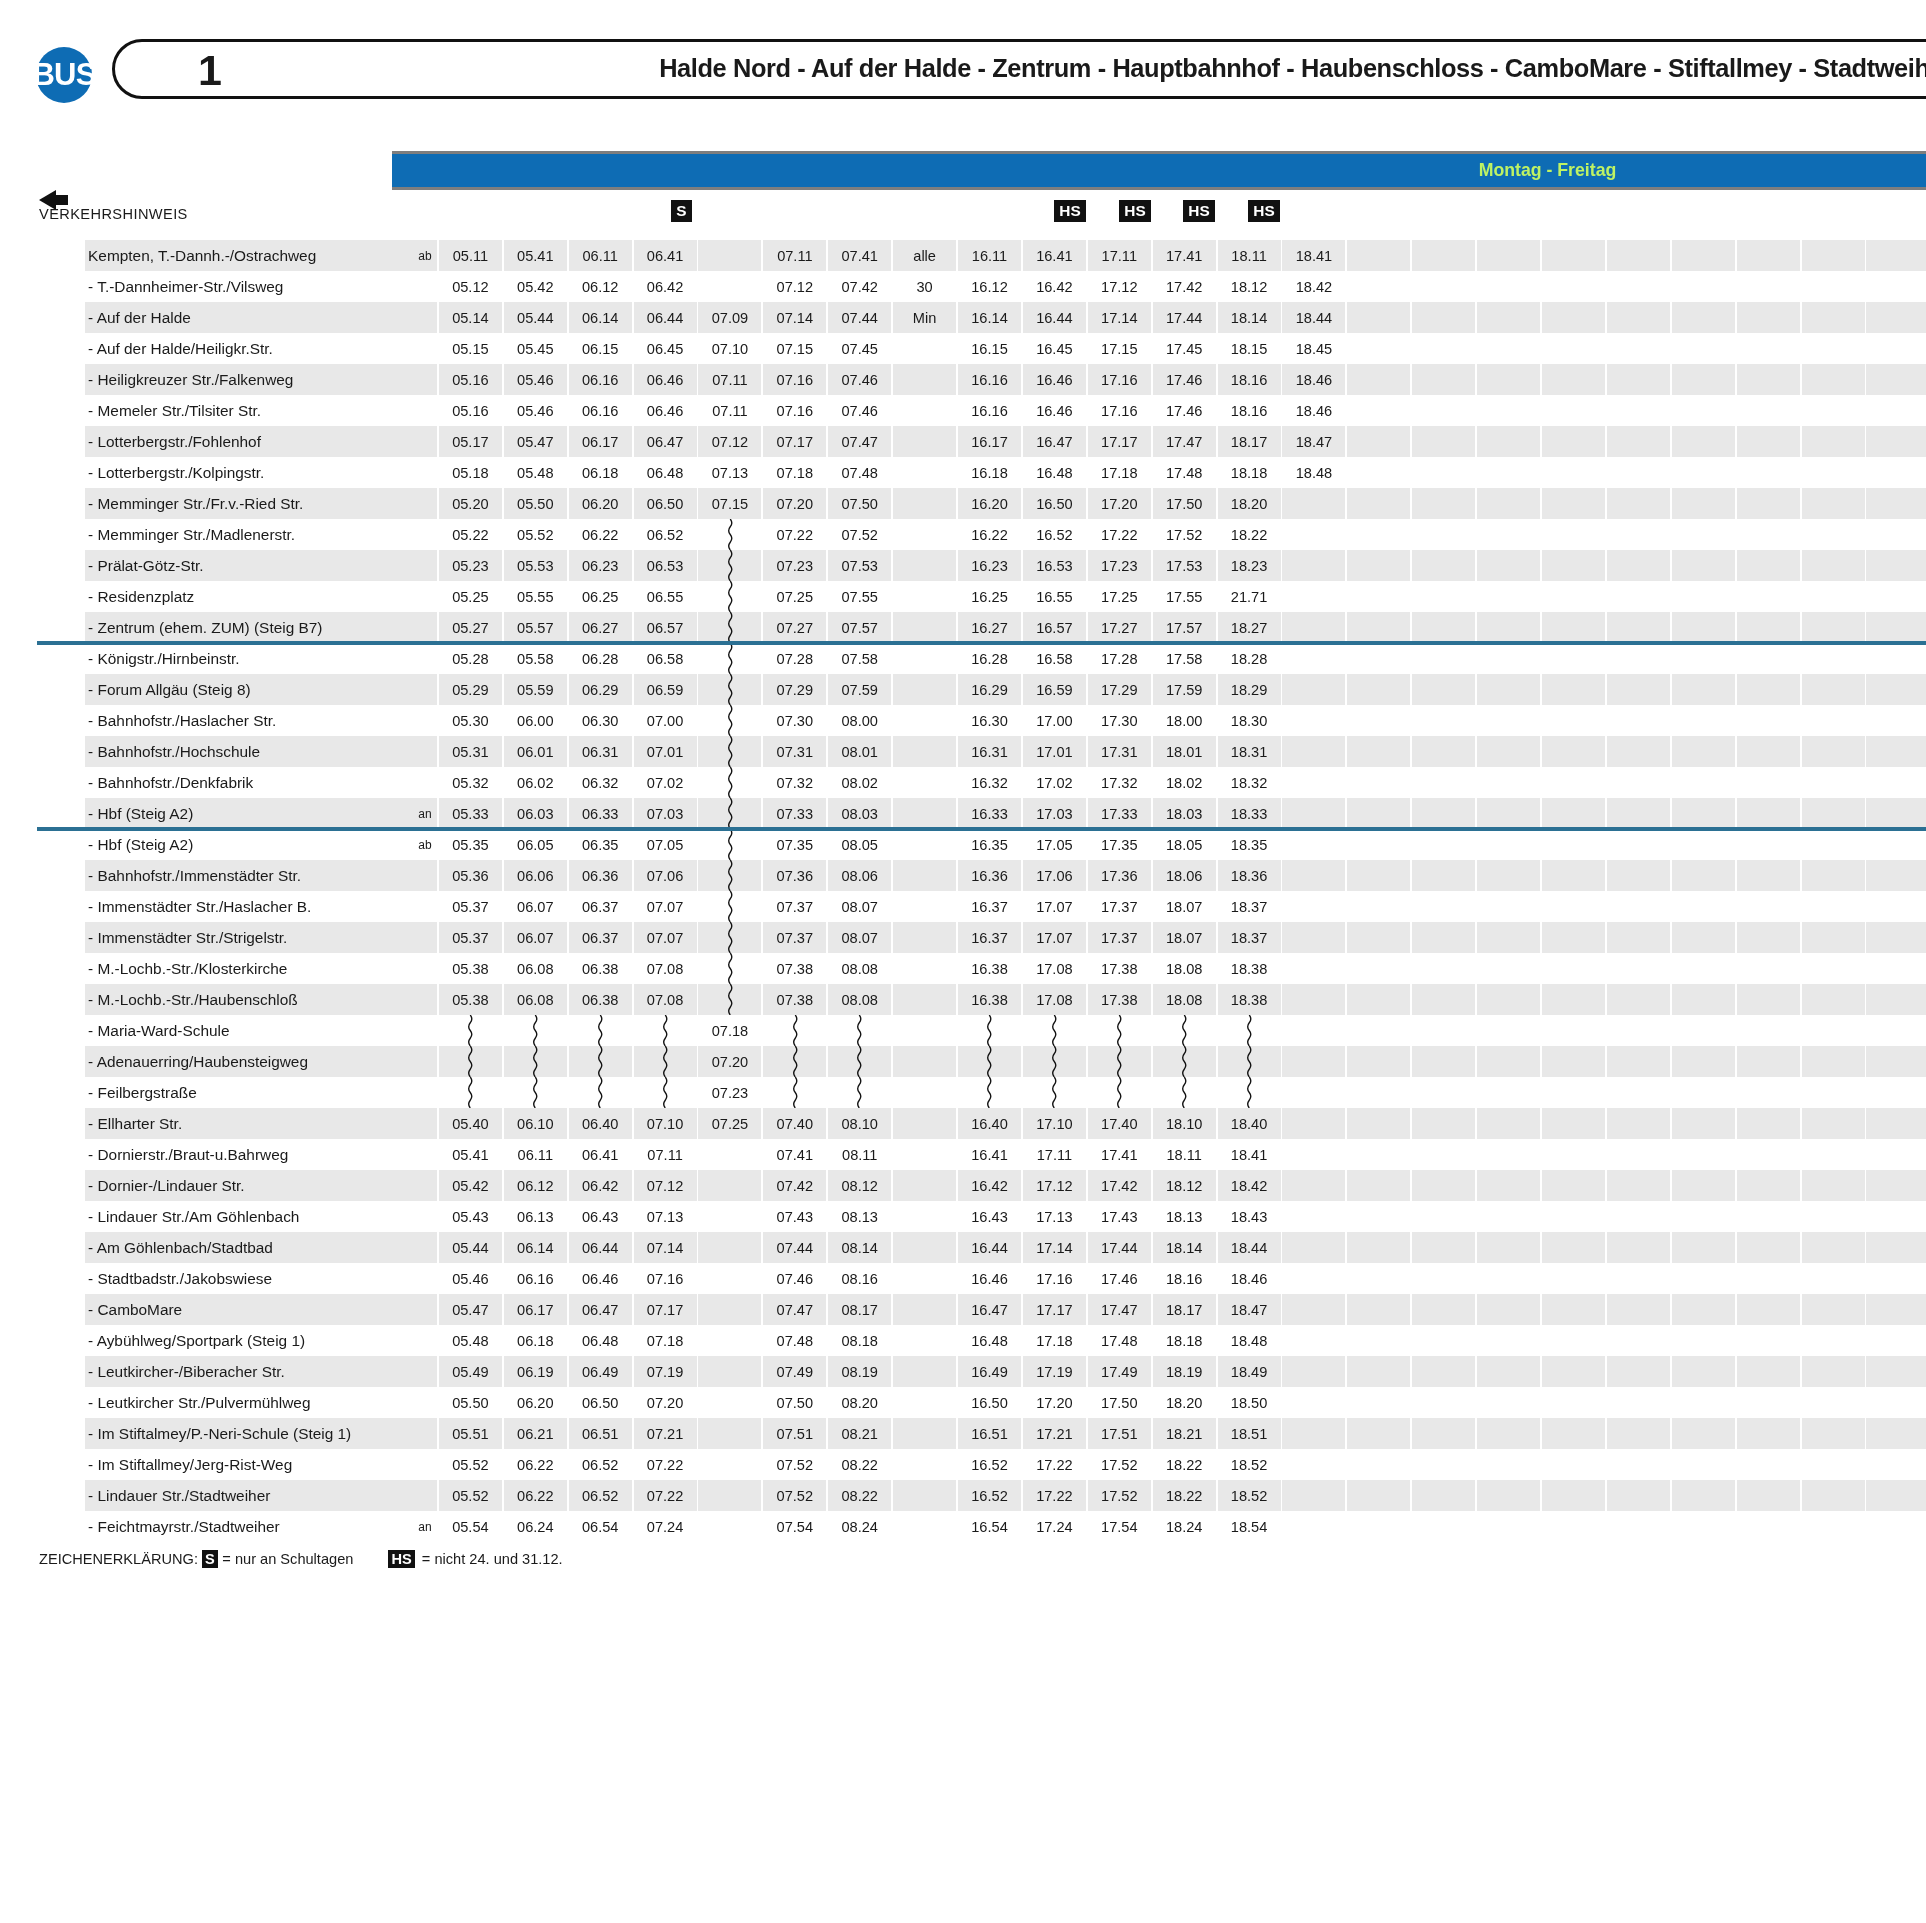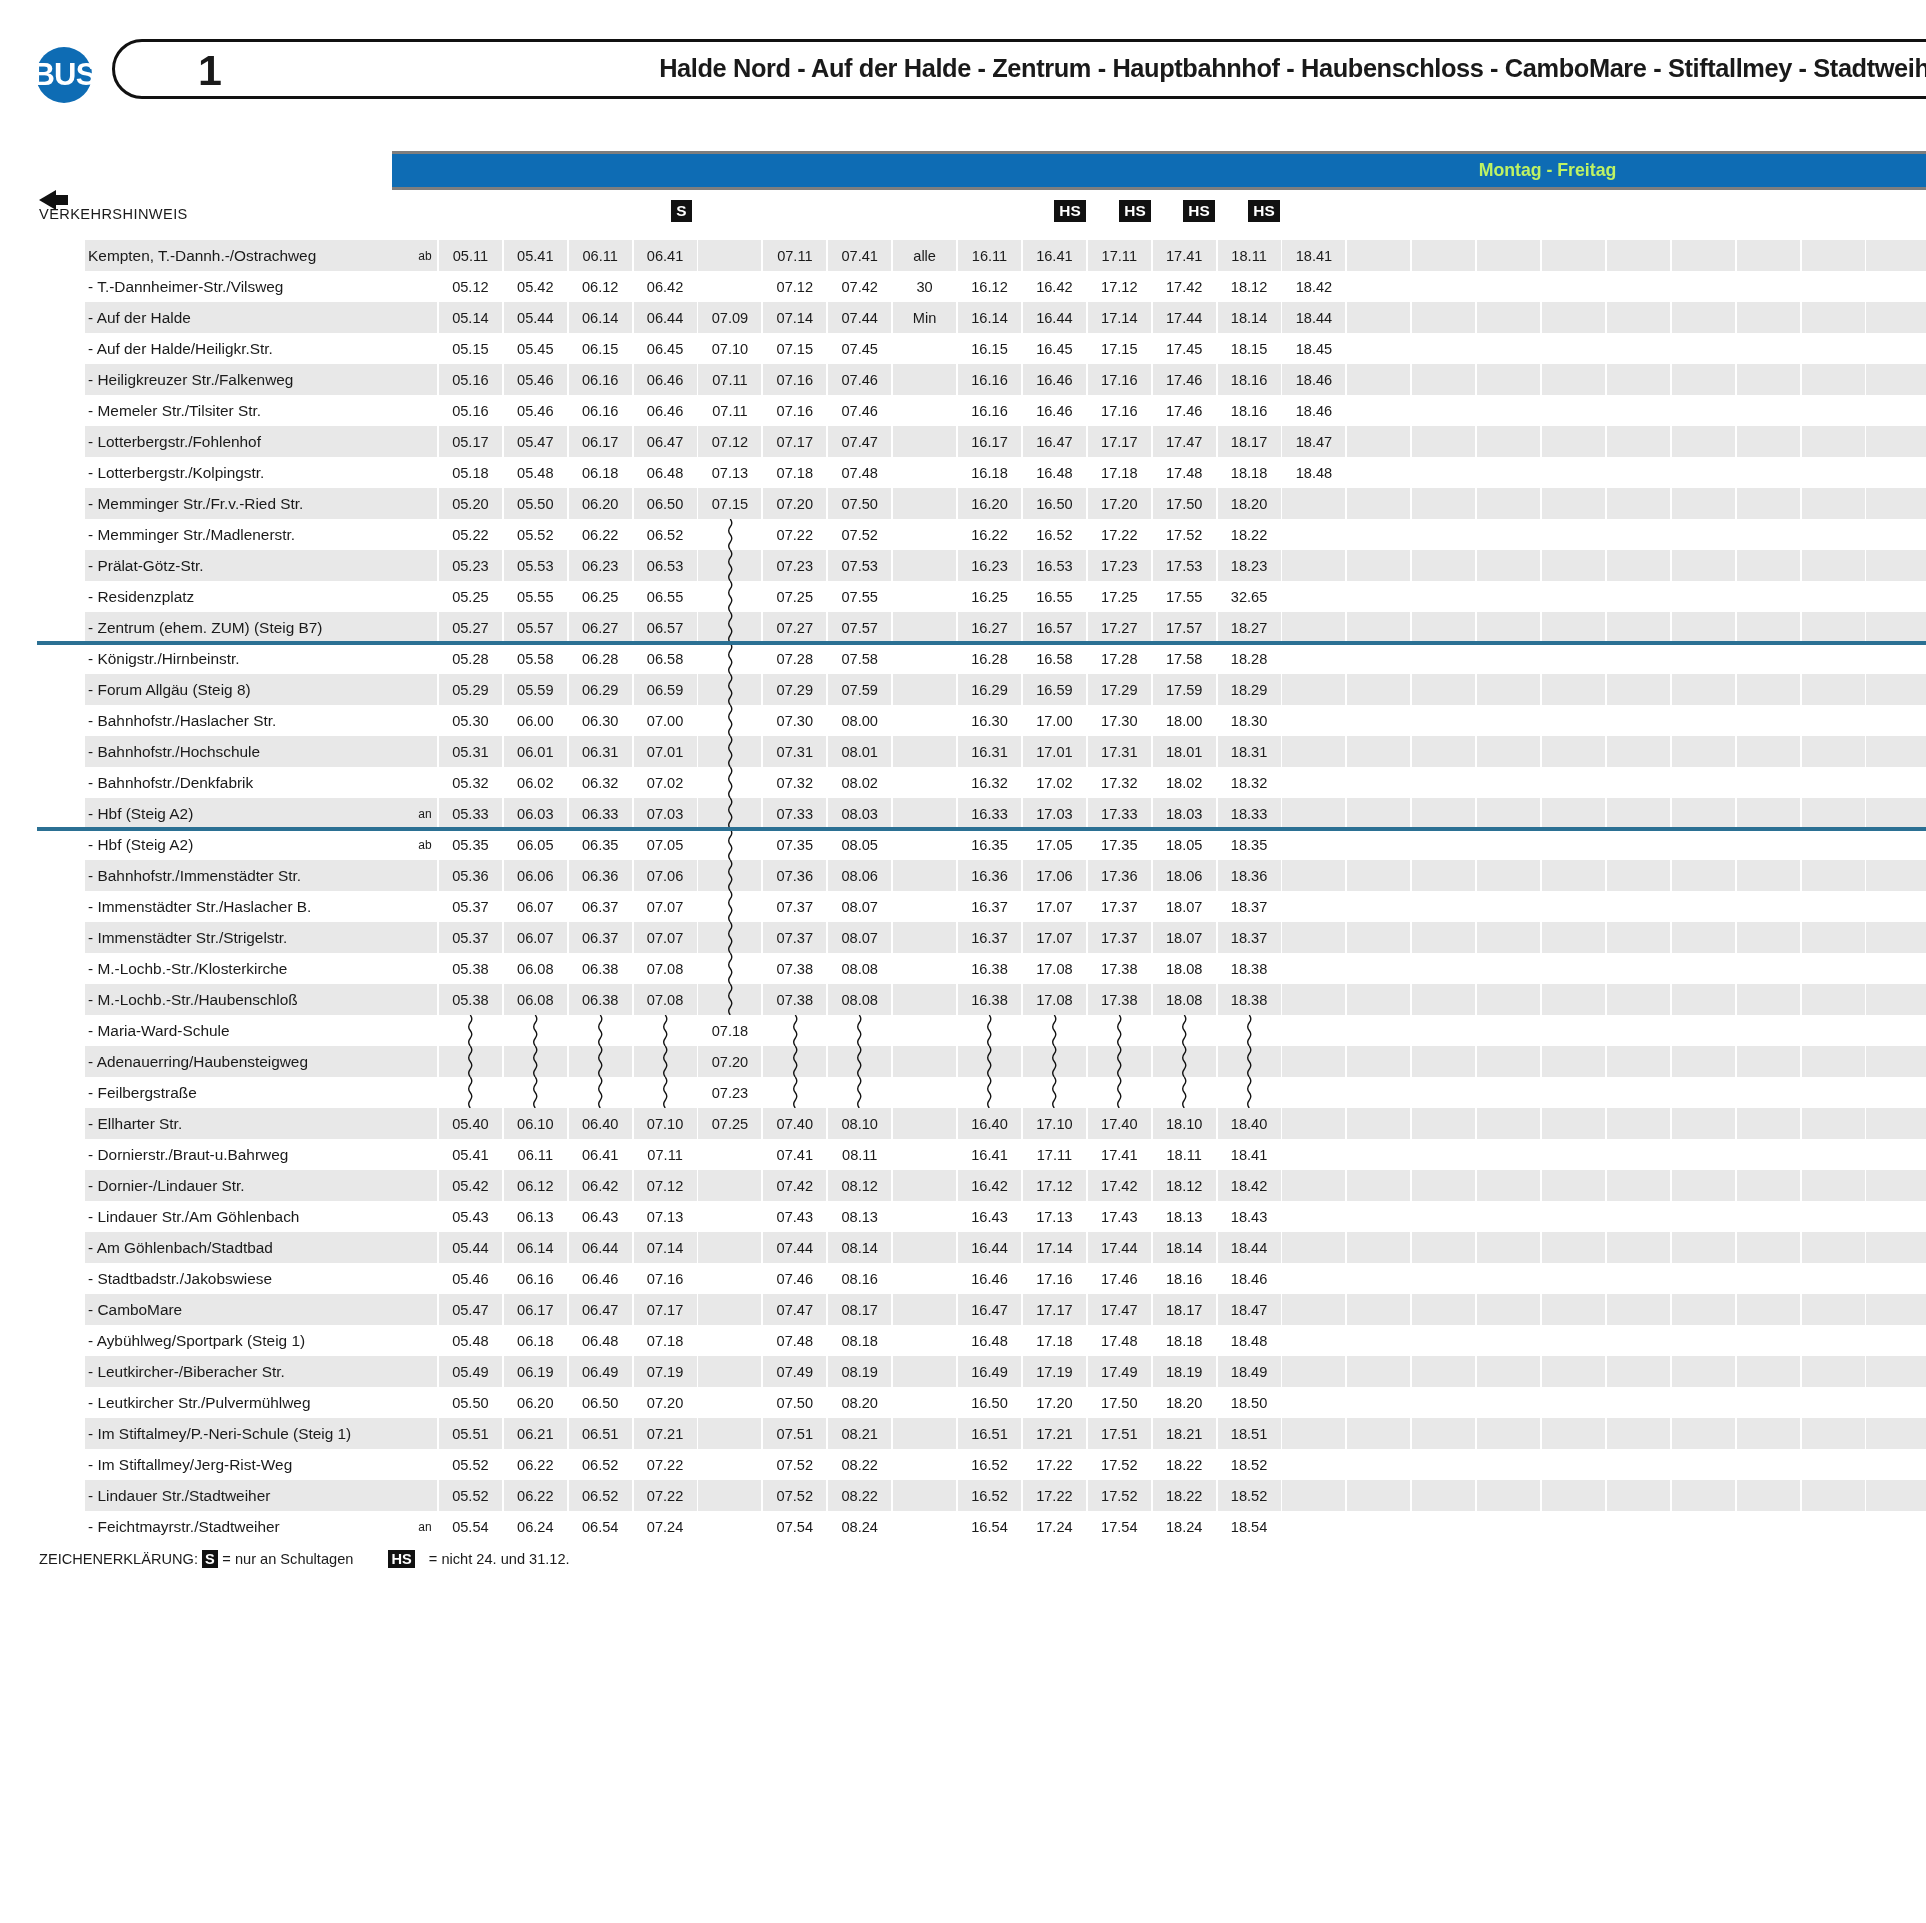--- a/index.html
+++ b/index.html
@@ -46,21 +46,21 @@
   .c-name .note{position:absolute;right:5.4px;font-size:12px;}
   .c-time{width:63px;}
   .wavy svg{display:block;}
   .divider{height:4.6px;margin:-2.3px 0;background:#2b7093;position:relative;z-index:3;width:2667px;}
 
   
   .legend{position:absolute;left:39px;top:1550px;font-size:14.6px;display:flex;align-items:center;}
   .legend .box{background:#111;color:#fff;font-weight:bold;padding:0.8px 3.1px;display:inline-block;}
   .legend .t1{margin-right:3.9px;}
   .legend .t2{margin-left:4.6px;margin-right:35px;}
-  .legend .t3{margin-left:14px;text-align:right;}
+  .legend .t3{margin-left:7px;text-align:right;}
   .info{position:absolute;left:39px;top:1599px;font-size:14px;line-height:19px;}
 </style>
 </head>
 <body>
 
 <div id="page">
 
   <div class="bus-badge">BUS</div>
   <div class="route-box">
     <div class="line-number">1</div>
@@ -425,21 +425,21 @@
               <path d="M11 0 Q19 10 11 20 T11 40 T11 60 T11 80" fill="none" stroke="#111" stroke-width="3.5"></path>
             </svg>
           </div>
           <div class="cell c-time">07.25</div>
           <div class="cell c-time">07.55</div>
           <div class="cell c-time"></div>
           <div class="cell c-time">16.25</div>
           <div class="cell c-time">16.55</div>
           <div class="cell c-time">17.25</div>
           <div class="cell c-time">17.55</div>
-          <div class="cell c-time">32.65</div>
+          <div class="cell c-time">21.71</div>
           <div class="cell c-time"></div>
           <div class="cell c-time"></div>
           <div class="cell c-time"></div>
           <div class="cell c-time"></div>
           <div class="cell c-time"></div>
           <div class="cell c-time"></div>
           <div class="cell c-time"></div>
           <div class="cell c-time"></div>
           <div class="cell c-time"></div>
           <div class="cell c-time"></div>

